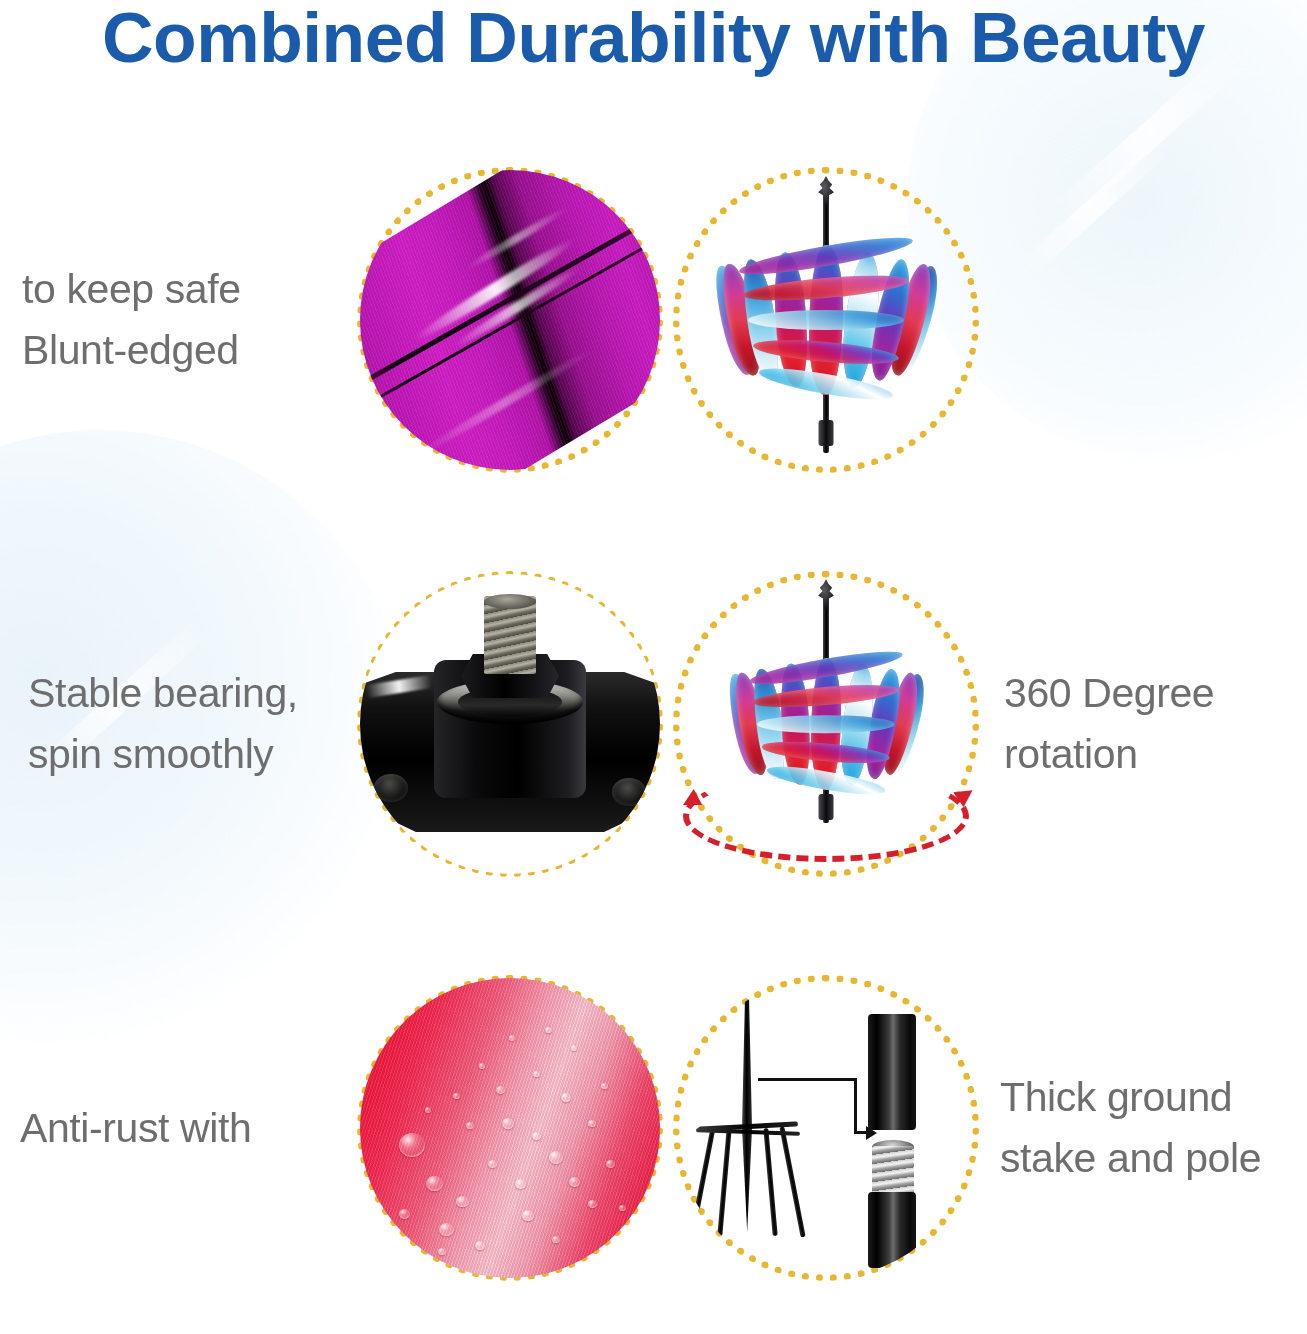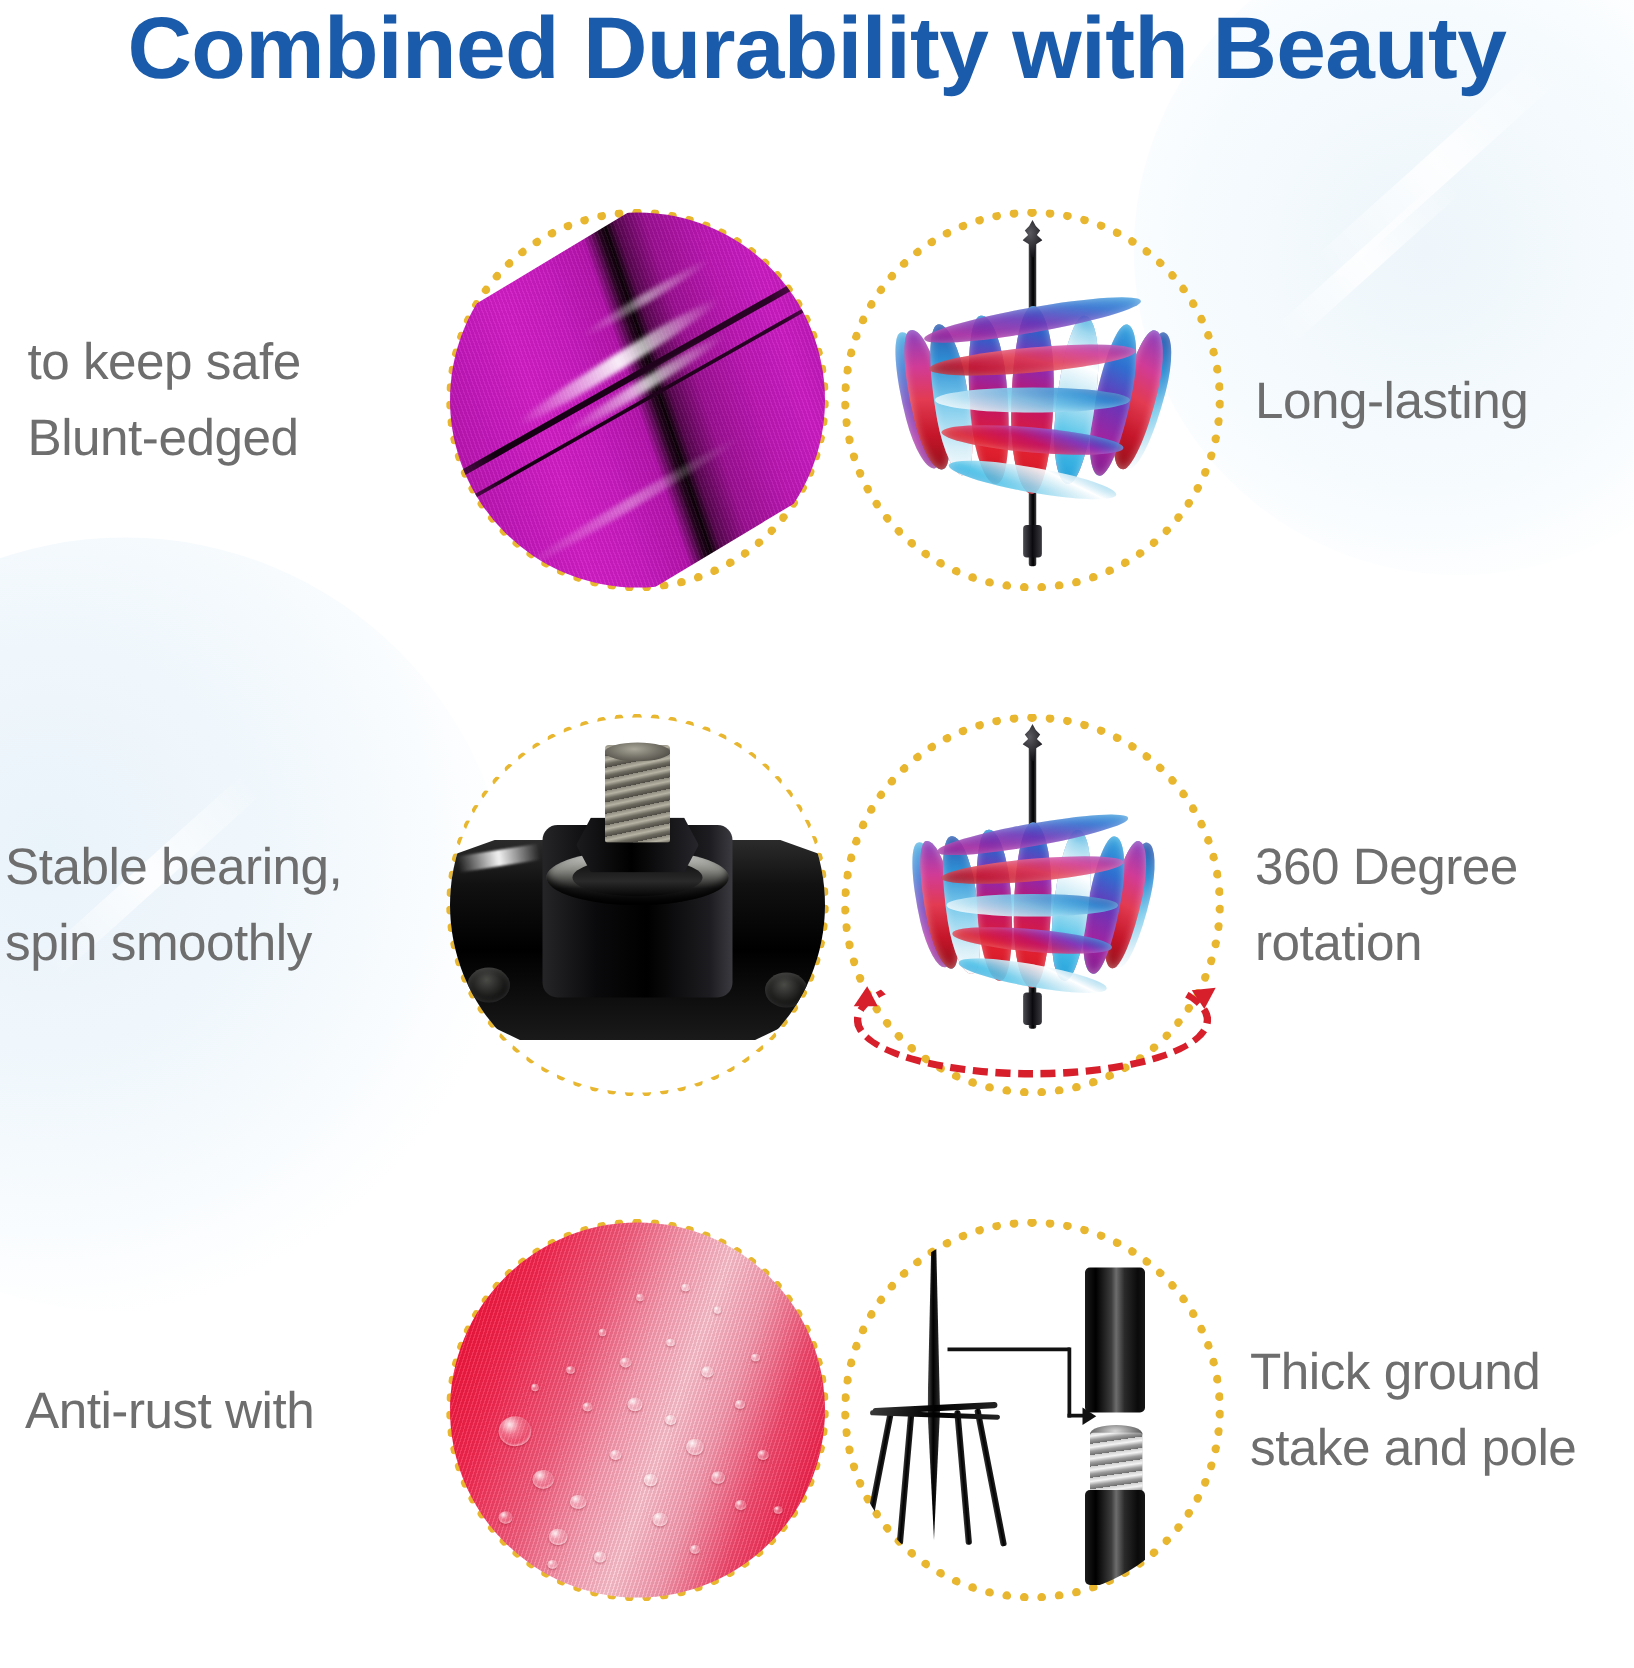--- a/index.html
+++ b/index.html
@@ -343,27 +343,26 @@
               <div class="vane" style="width: 166px; height: 20px; border-radius: 50%; background: linear-gradient(16deg, rgb(143, 15, 24) 0%, rgb(197, 22, 42) 26%, rgb(226, 59, 82) 50%, rgb(209, 59, 150) 72%, rgb(126, 63, 192) 100%); opacity: 0.9; z-index: 29; transform: translate(-50%, -50%) translateY(-32px) rotate(-5deg);"></div>
               <div class="vane" style="width: 156px; height: 20px; border-radius: 50%; background: linear-gradient(16deg, rgb(255, 255, 255) 0%, rgb(215, 238, 248) 20%, rgb(123, 203, 236) 48%, rgb(47, 143, 212) 74%, rgb(42, 79, 168) 100%); opacity: 0.9; z-index: 28; transform: translate(-50%, -50%) translateY(0px) rotate(0deg);"></div>
               <div class="vane" style="width: 146px; height: 20px; border-radius: 50%; background: linear-gradient(16deg, rgb(196, 16, 32) 0%, rgb(224, 32, 47) 22%, rgb(195, 21, 101) 48%, rgb(138, 42, 180) 68%, rgb(43, 99, 201) 86%, rgb(30, 154, 216) 100%); opacity: 0.9; z-index: 27; transform: translate(-50%, -50%) translateY(32px) rotate(5deg);"></div>
               <div class="vane" style="width: 136px; height: 20px; border-radius: 50%; background: linear-gradient(16deg, rgb(30, 154, 216) 0%, rgb(73, 192, 232) 26%, rgb(191, 230, 244) 52%, rgb(255, 255, 255) 70%, rgb(159, 216, 239) 88%, rgb(58, 167, 221) 100%); opacity: 0.9; z-index: 26; transform: translate(-50%, -50%) translateY(64px) rotate(10deg);"></div>
             </div>
           </div>
       </div>
     </div>
 
     <div class="cap cap-right">
-      <div>Long-lasting</div>
     </div>
   </div>
 
   <div class="row">
 
-    <div class="cap cap-left" style="padding-left:4px;">
+    <div class="cap cap-left" style="padding-left:28px;">
       <div>Stable bearing,</div>
       <div>spin smoothly</div>
     </div>
 
     <div class="media">
       <div class="dotring"></div>
       <div class="photo">
         <div class="bearing-clip">
           <div class="bg-plate"></div>
           <div class="bg-plate-shine"></div>

